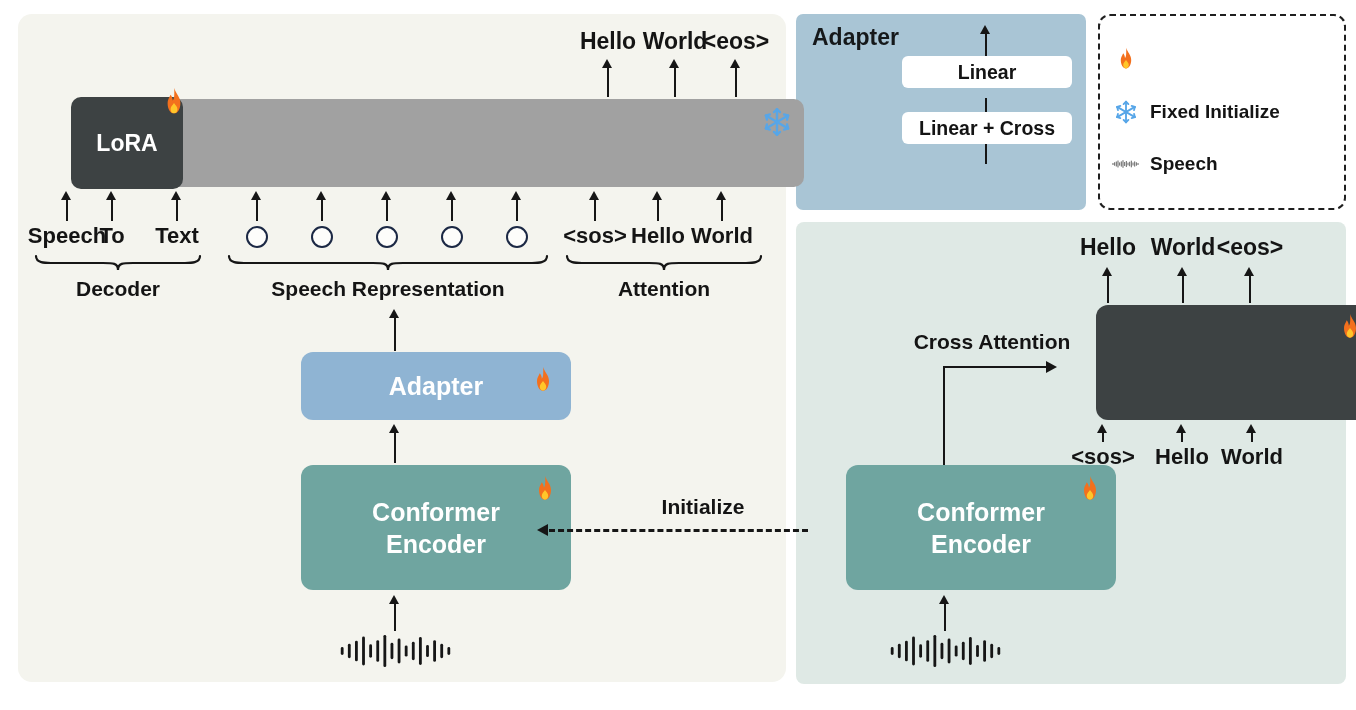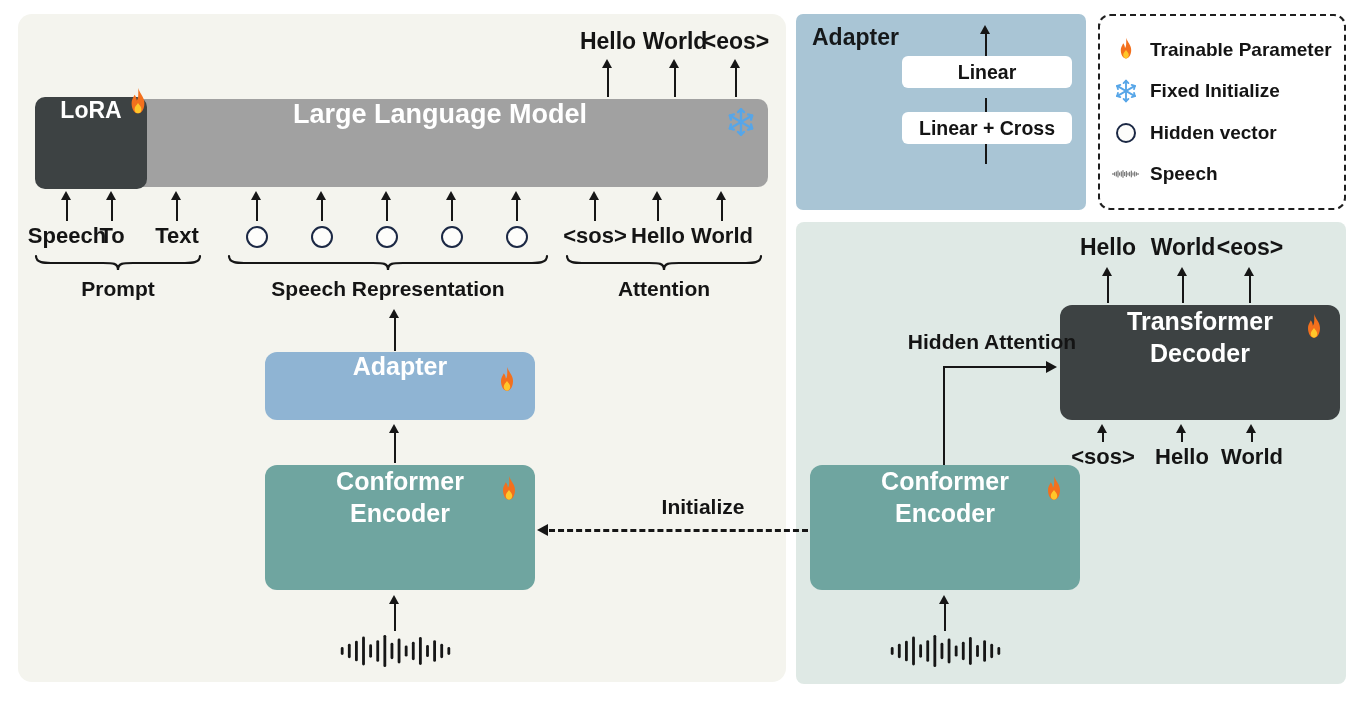--- a/index.html
+++ b/index.html
@@ -9,21 +9,21 @@
   .left-panel { left: 18px; top: 14px; width: 768px; height: 668px; background: var(--left-panel-bg); border-radius: 14px; }
   .adapter-panel { left: 796px; top: 14px; width: 290px; height: 196px; background: var(--adapter-panel-bg); border-radius: 7px; }
   .decoder-panel { left: 796px; top: 222px; width: 550px; height: 462px; background: var(--decoder-panel-bg); border-radius: 8px; }
   .legend-panel { position: absolute; left: 1098px; top: 14px; width: 248px; height: 196px; background: #fff; border: 2.5px dashed #1f1f1f; border-radius: 12px; display: flex; flex-direction: column; justify-content: space-evenly; padding: 6px 12px; }
   .legend-row { display: flex; align-items: center; gap: 11px; }
   .legend-icon { width: 27px; height: 27px; flex: 0 0 27px; display: flex; align-items: center; justify-content: center; }
   .legend-label { font-size: 19px; font-weight: 600; white-space: nowrap; }
   .tok { position: absolute; transform: translateX(-50%); white-space: nowrap; font-size: 22px; font-weight: 700; color: var(--text); }
   .tok-lg { font-size: 23px; }
   .flabel { position: absolute; transform: translateX(-50%); white-space: nowrap; font-size: 21px; font-weight: 700; color: var(--text); }
-  .box { position: absolute; display: flex; align-items: flex-start; justify-content: center; color: var(--box-text); }
+  .box { position: absolute; display: flex; align-items: center; justify-content: center; color: var(--box-text); margin-left: 36px; }
   .r10 { border-radius: 10px; } .r12 { border-radius: 12px; }
   .box-label { display: flex; flex-direction: column; align-items: center; line-height: 1.28; font-weight: 700; font-size: 25px; text-align: center; }
   .llm-label { font-size: 27px; font-weight: 700; }
   .lora-label { font-size: 23px; font-weight: 700; }
   .va { position: absolute; width: 2.4px; background: var(--arrow); }
   .va::before { content: ""; position: absolute; top: -8.5px; left: -4.6px; width: 0; height: 0;
     border-left: 5.8px solid transparent; border-right: 5.8px solid transparent; border-bottom: 9px solid var(--arrow); }
   .hline { position: absolute; height: 2.4px; background: var(--arrow); }
   .vline { position: absolute; width: 2.4px; background: var(--arrow); }
   .head-right { position: absolute; width: 0; height: 0; border-top: 6px solid transparent; border-bottom: 6px solid transparent; border-left: 11px solid var(--arrow); }
@@ -50,21 +50,20 @@
   <div>
     <span class="tok tok-lg" style="left:608px;top:28px">Hello</span>
     <span class="tok tok-lg" style="left:675px;top:28px">World</span>
     <span class="tok tok-lg" style="left:736px;top:28px">&lt;eos&gt;</span>
     <div class="va" style="left:607px;top:67px;height:30px"></div>
     <div class="va" style="left:674px;top:67px;height:30px"></div>
     <div class="va" style="left:735px;top:67px;height:30px"></div>
   </div>
 
   <div class="box r10" style="left:112px;top:99px;width:656px;height:88px;background:var(--llm-box);z-index:1">
-    <span class="llm-label">Large Language Model</span>
     <span class="snowflake" style="position:absolute;right:12px;top:8px">
         <svg viewBox="0 0 27 27">
           <g stroke="#57a6e8" stroke-width="2.1" stroke-linecap="round" fill="none">
             <g transform="rotate(0 13.5 13.5)">
               <line x1="13.5" y1="2" x2="13.5" y2="25"></line>
               <line x1="13.5" y1="2" x2="10.8" y2="4.6"></line>
               <line x1="13.5" y1="2" x2="16.2" y2="4.6"></line>
               <line x1="13.5" y1="25" x2="10.8" y2="22.4"></line>
               <line x1="13.5" y1="25" x2="16.2" y2="22.4"></line>
             </g>
@@ -133,21 +132,21 @@
 
   <svg class="brace" style="left:35px;top:255px" viewBox="0 0 166 16" width="166" height="16">
       <path d="M1 1 C1 8 10 8 16 8 L 68 8 C 78 8 83 8 83 15 C 83 8 88 8 98 8 L 150 8 C 156 8 165 8 165 1" fill="none" stroke="#161616" stroke-width="2.2" stroke-linecap="round"></path>
     </svg>
   <svg class="brace" style="left:228px;top:255px" viewBox="0 0 320 16" width="320" height="16">
       <path d="M1 1 C1 8 10 8 16 8 L 145 8 C 155 8 160 8 160 15 C 160 8 165 8 175 8 L 304 8 C 310 8 319 8 319 1" fill="none" stroke="#161616" stroke-width="2.2" stroke-linecap="round"></path>
     </svg>
   <svg class="brace" style="left:566px;top:255px" viewBox="0 0 196 16" width="196" height="16">
       <path d="M1 1 C1 8 10 8 16 8 L 83 8 C 93 8 98 8 98 15 C 98 8 103 8 113 8 L 180 8 C 186 8 195 8 195 1" fill="none" stroke="#161616" stroke-width="2.2" stroke-linecap="round"></path>
     </svg>
-  <span class="flabel" style="left:118px;top:277px">Prompt</span>
+  <span class="flabel" style="left:118px;top:277px">Decoder</span>
   <span class="flabel" style="left:388px;top:277px">Speech Representation</span>
   <span class="flabel" style="left:664px;top:277px">Attention</span>
 
   <div class="va" style="left:394px;top:317px;height:34px"></div>
   <div class="box r12" style="left:265px;top:352px;width:270px;height:68px;background:var(--adapter-box)">
     <span style="font-size:25px;font-weight:700">Adapter</span>
     <span class="flame" style="position:absolute;right:14px;top:14px;width:28px;height:30px">
         <svg viewBox="0 0 24 26">
           <path d="M12.3 0.8 C13.2 5.4 17.2 7.8 17.2 12.9 C17.2 17.7 15 21.4 12 21.4 C9 21.4 6.8 17.7 6.8 12.9 C6.8 10.6 7.9 9.1 9.2 6.3 C10.3 7.8 10.9 9.2 11 11 C12.7 9.2 12.1 4.8 12.3 0.8 Z" fill="#f3701d"></path>
           <path d="M12 21.4 C10.3 21.4 9.2 19.8 9.2 18 C9.2 16.1 10.7 15.1 12 13.1 C13.3 15.1 14.8 16.1 14.8 18 C14.8 19.8 13.7 21.4 12 21.4 Z" fill="#ffc62a"></path>
@@ -203,21 +202,20 @@
   <div class="legend-panel">
     <div class="legend-row">
       <span class="legend-icon">
           <span class="flame">
             <svg viewBox="0 0 24 26">
               <path d="M12.3 0.8 C13.2 5.4 17.2 7.8 17.2 12.9 C17.2 17.7 15 21.4 12 21.4 C9 21.4 6.8 17.7 6.8 12.9 C6.8 10.6 7.9 9.1 9.2 6.3 C10.3 7.8 10.9 9.2 11 11 C12.7 9.2 12.1 4.8 12.3 0.8 Z" fill="#f3701d"></path>
               <path d="M12 21.4 C10.3 21.4 9.2 19.8 9.2 18 C9.2 16.1 10.7 15.1 12 13.1 C13.3 15.1 14.8 16.1 14.8 18 C14.8 19.8 13.7 21.4 12 21.4 Z" fill="#ffc62a"></path>
             </svg>
           </span>
         </span>
-      <span class="legend-label">Trainable Parameter</span>
     </div>
     <div class="legend-row">
       <span class="legend-icon">
           <span class="snowflake">
             <svg viewBox="0 0 27 27">
               <g stroke="#57a6e8" stroke-width="2.1" stroke-linecap="round" fill="none">
                 <g transform="rotate(0 13.5 13.5)">
                   <line x1="13.5" y1="2" x2="13.5" y2="25"></line>
                   <line x1="13.5" y1="2" x2="10.8" y2="4.6"></line>
                   <line x1="13.5" y1="2" x2="16.2" y2="4.6"></line>
@@ -239,26 +237,20 @@
                   <line x1="13.5" y1="25" x2="16.2" y2="22.4"></line>
                 </g>
               </g>
             </svg>
           </span>
         </span>
       <span class="legend-label">Fixed Initialize</span>
     </div>
     <div class="legend-row">
       <span class="legend-icon">
-          <span class="circle legend-circle"></span>
-        </span>
-      <span class="legend-label">Hidden vector</span>
-    </div>
-    <div class="legend-row">
-      <span class="legend-icon">
           <span class="wave">
             <svg viewBox="0 0 110 34" preserveAspectRatio="xMidYMid meet">
               <g stroke="#161616" stroke-width="2.7" stroke-linecap="round">
                 <line x1="4.0" y1="14.5" x2="4.0" y2="19.5"></line>
                 <line x1="10.8" y1="11.5" x2="10.8" y2="22.5"></line>
                 <line x1="17.6" y1="8.5" x2="17.6" y2="25.5"></line>
                 <line x1="24.4" y1="4.5" x2="24.4" y2="29.5"></line>
                 <line x1="31.2" y1="12.0" x2="31.2" y2="22.0"></line>
                 <line x1="38.0" y1="8.0" x2="38.0" y2="26.0"></line>
                 <line x1="44.8" y1="3.0" x2="44.8" y2="31.0"></line>
@@ -282,33 +274,29 @@
   <div>
     <span class="tok tok-lg" style="left:1108px;top:234px">Hello</span>
     <span class="tok tok-lg" style="left:1183px;top:234px">World</span>
     <span class="tok tok-lg" style="left:1250px;top:234px">&lt;eos&gt;</span>
     <div class="va" style="left:1107px;top:275px;height:28px"></div>
     <div class="va" style="left:1182px;top:275px;height:28px"></div>
     <div class="va" style="left:1249px;top:275px;height:28px"></div>
   </div>
 
   <div class="box r12" style="left:1060px;top:305px;width:280px;height:115px;background:var(--dark-box)">
-    <div class="box-label">
-      <span>Transformer</span>
-      <span>Decoder</span>
-    </div>
     <span class="flame" style="position:absolute;right:12px;top:8px;width:28px;height:30px">
         <svg viewBox="0 0 24 26">
           <path d="M12.3 0.8 C13.2 5.4 17.2 7.8 17.2 12.9 C17.2 17.7 15 21.4 12 21.4 C9 21.4 6.8 17.7 6.8 12.9 C6.8 10.6 7.9 9.1 9.2 6.3 C10.3 7.8 10.9 9.2 11 11 C12.7 9.2 12.1 4.8 12.3 0.8 Z" fill="#f3701d"></path>
           <path d="M12 21.4 C10.3 21.4 9.2 19.8 9.2 18 C9.2 16.1 10.7 15.1 12 13.1 C13.3 15.1 14.8 16.1 14.8 18 C14.8 19.8 13.7 21.4 12 21.4 Z" fill="#ffc62a"></path>
         </svg>
       </span>
   </div>
 
-  <span class="flabel" style="left:992px;top:330px">Hidden Attention</span>
+  <span class="flabel" style="left:992px;top:330px">Cross Attention</span>
   <div class="vline" style="left:943px;top:367px;height:98px"></div>
   <div class="hline" style="left:943px;top:366px;width:104px"></div>
   <div class="head-right" style="left:1046px;top:361px"></div>
 
   <div>
     <div class="va" style="left:1102px;top:432px;height:10px"></div>
     <div class="va" style="left:1181px;top:432px;height:10px"></div>
     <div class="va" style="left:1251px;top:432px;height:10px"></div>
     <span class="tok" style="left:1103px;top:444px">&lt;sos&gt;</span>
     <span class="tok" style="left:1182px;top:444px">Hello</span>

